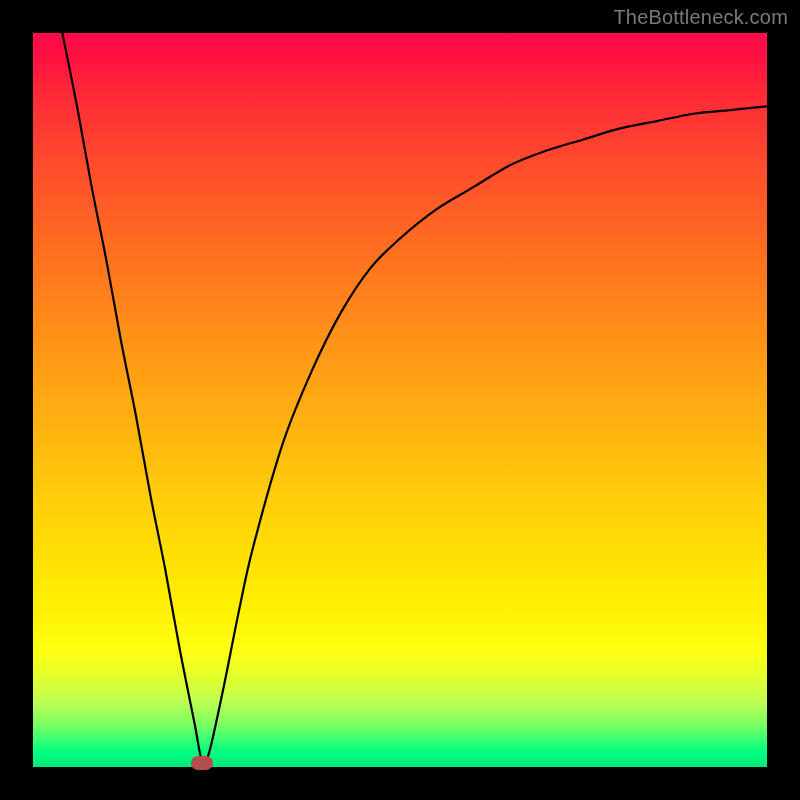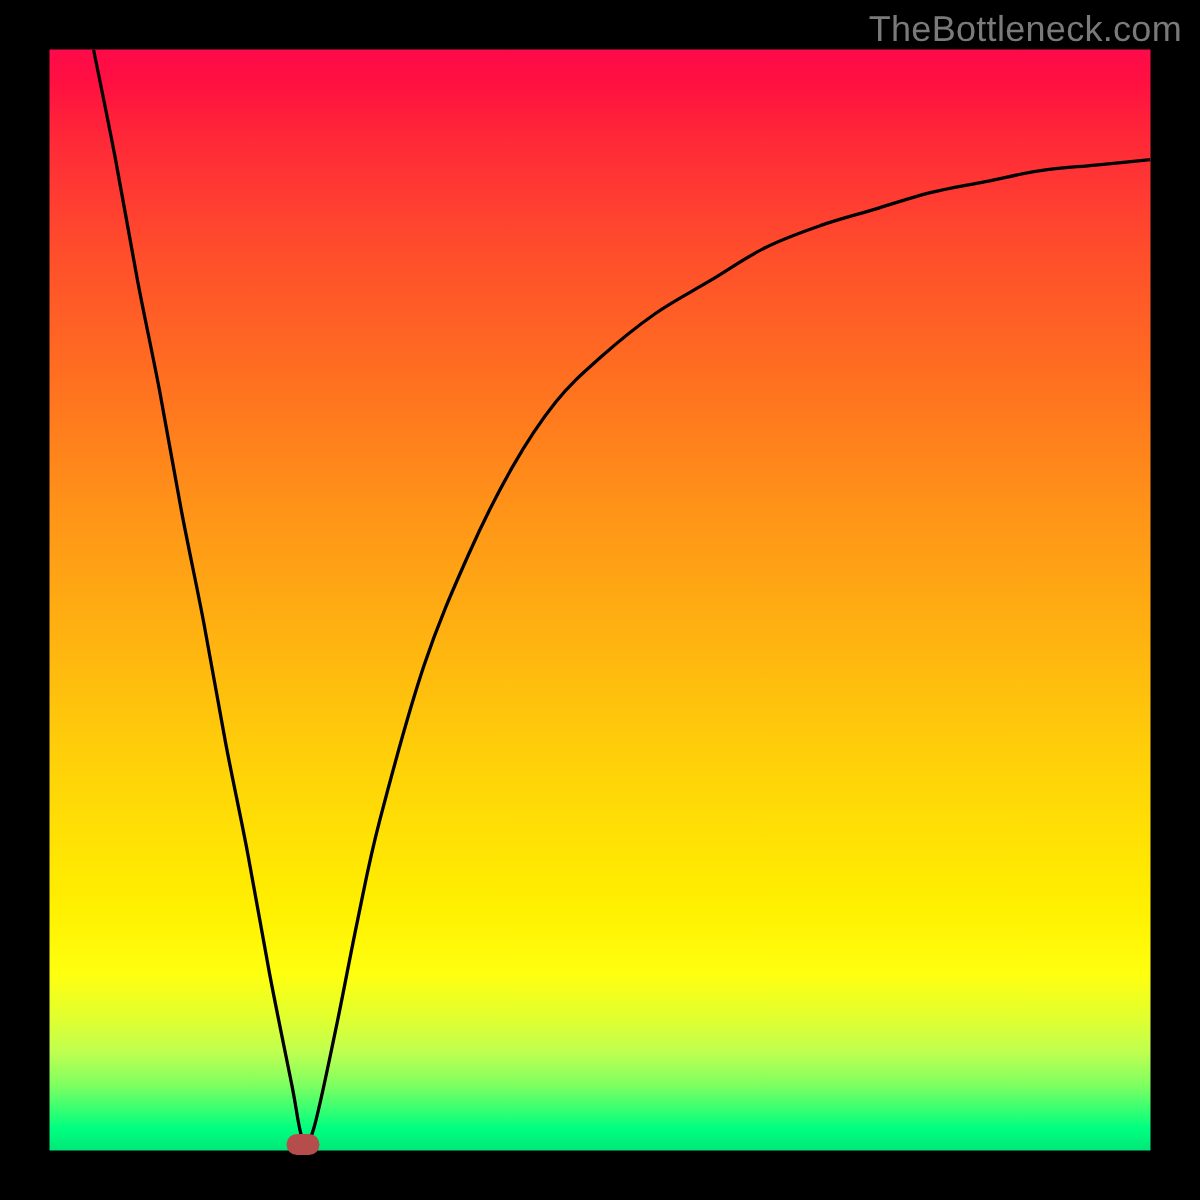--- a/index.html
+++ b/index.html
@@ -33,21 +33,21 @@
       #40ff70 96%,
       #00ff80 98%,
       #00e878 100%
     );
   }
   .attribution {
     position: absolute;
     top: 6px;
     right: 12px;
     font-family: Arial, Helvetica, sans-serif;
-    font-size: 24px;
+    font-size: 20px;
     color: #7a7a7a;
     font-weight: 400;
     letter-spacing: 0.2px;
   }
   .curve-svg {
     position: absolute;
     left: 0;
     top: 0;
     width: 734px;
     height: 734px;

